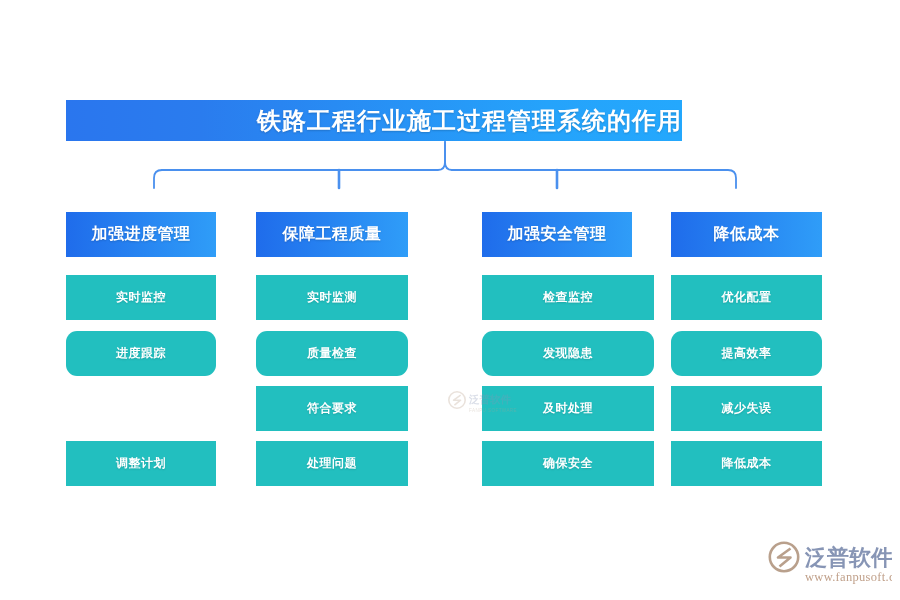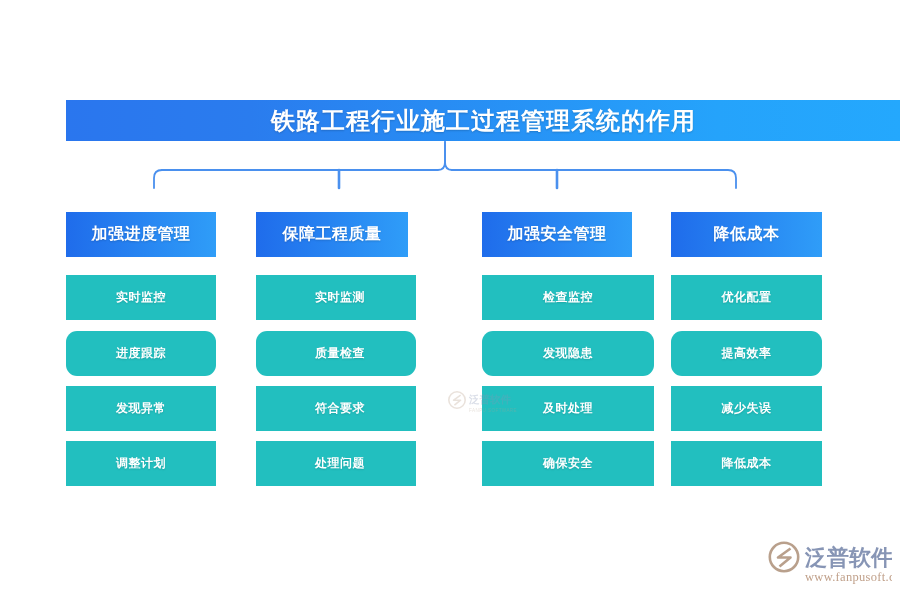--- a/index.html
+++ b/index.html
@@ -20,26 +20,26 @@
     width: 900px;
     height: 600px;
     background: #ffffff;
   }
 
   
   .title-banner {
     position: absolute;
     left: 66px;
     top: 100px;
-    width: 835px;
+    width: 616px;
     height: 41px;
     background: linear-gradient(to right, #2a76ee 0%, #2a7cee 22%, #25a3fb 78%, #24a8fd 100%);
     display: flex;
     align-items: center;
-    justify-content: center;
+    justify-content: flex-end;
   }
   .title-text {
     color: #ffffff;
     font-size: 24px;
     font-weight: bold;
     letter-spacing: 1px;
     white-space: nowrap;
     text-shadow: 0 1px 2px rgba(0,0,0,0.18);
   }
 
@@ -88,21 +88,21 @@
     color: #ffffff;
     font-size: 12px;
     font-weight: bold;
     letter-spacing: 0.5px;
     white-space: nowrap;
     text-shadow: 0 1px 2px rgba(0,0,0,0.14);
   }
 
   
   .col-0 { left: 66px;  width: 150px; }
-  .col-1 { left: 256px; width: 152px; padding-left: 8px; }
+  .col-1 { left: 256px; width: 152px; }
   .col-2 { left: 482px; width: 172px; }
   .col-3 { left: 671px; width: 151px; }
 
   
   .row-0 { top: 275px; }
   .row-1 { top: 331px; border-radius: 11px; }
   .row-2 { top: 386px; }
   .row-3 { top: 441px; }
 
   
@@ -163,23 +163,20 @@
   </div>
   <div class="header-box hb-3">
     <span class="hb-label">降低成本</span>
   </div>
 
   <div class="item-box col-0 row-0">
     <span class="ib-label">实时监控</span>
   </div>
   <div class="item-box col-0 row-1">
     <span class="ib-label">进度跟踪</span>
-  </div>
-  <div class="item-box col-0 row-2">
-    <span class="ib-label">发现异常</span>
   </div>
   <div class="item-box col-0 row-3">
     <span class="ib-label">调整计划</span>
   </div>
 
   <div class="item-box col-1 row-0">
     <span class="ib-label">实时监测</span>
   </div>
   <div class="item-box col-1 row-1">
     <span class="ib-label">质量检查</span>

